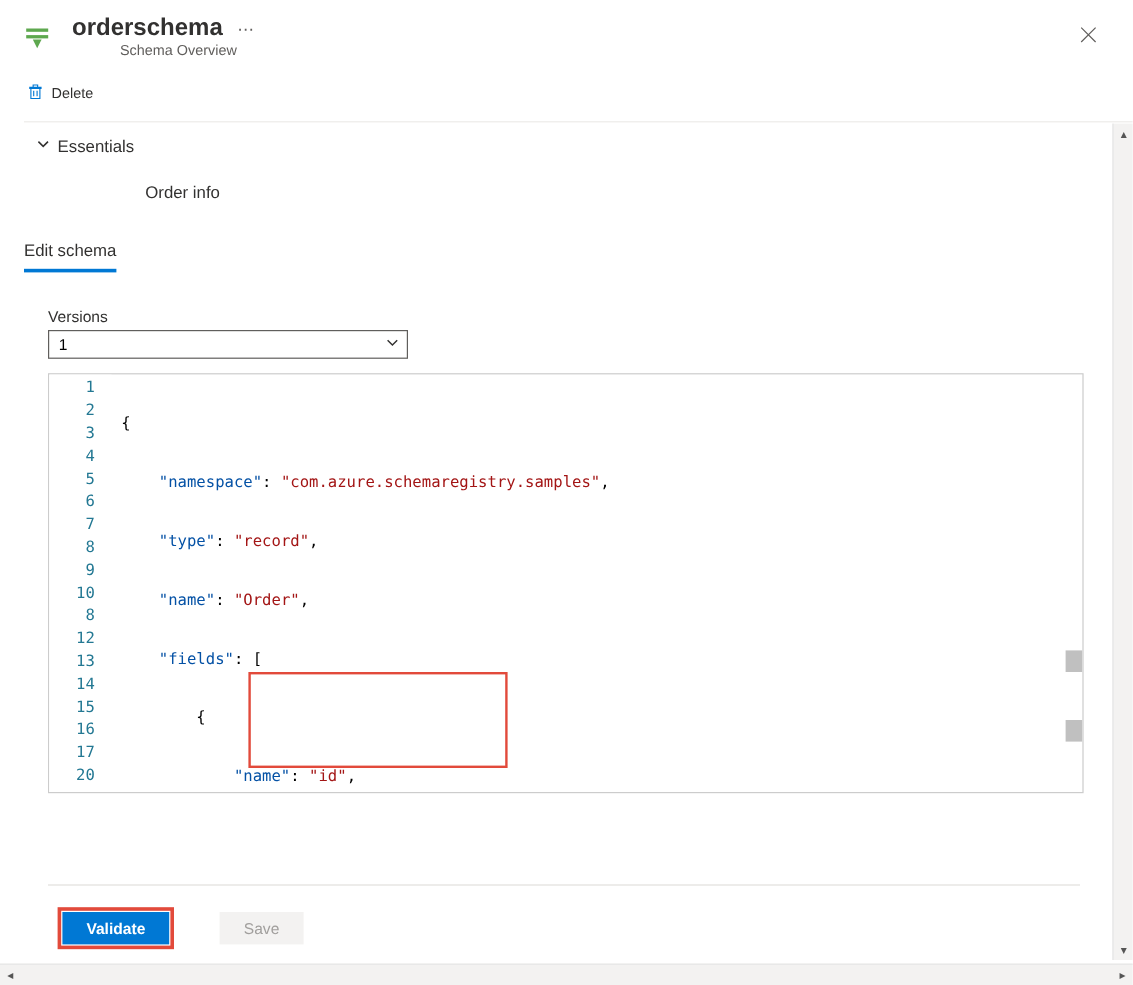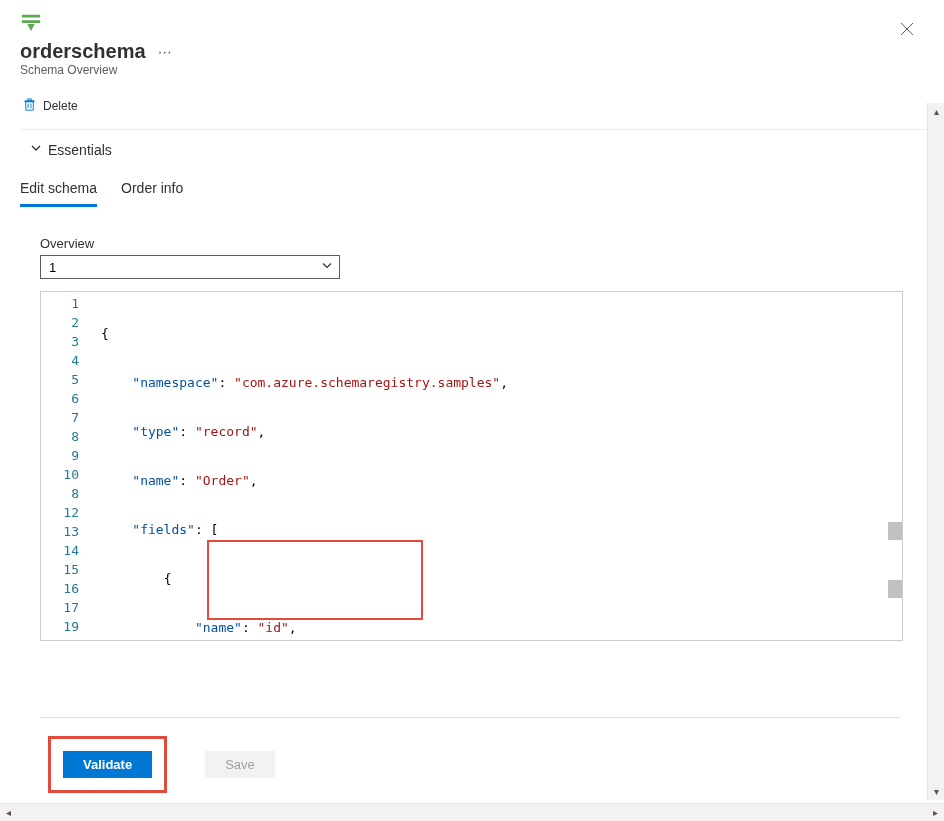--- a/index.html
+++ b/index.html
@@ -12,31 +12,31 @@
       height: 821px;
       overflow: hidden;
       position: relative;
     }
     .panel {
       padding: 12px 0 0 20px;
       height: 800px;
       overflow-y: auto;
       overflow-x: auto;
     }
-    .header-row { display: flex; gap: 8px; flex-direction: column; }
+    .header-row { display: flex; align-items: center; gap: 20px; }
     .schema-icon {
       width: 20px; height: 20px;
       display: inline-block;
       position: relative;
     }
     .schema-icon svg { width: 22px; height: 22px; }
     .title-block { display: flex; flex-direction: column; }
     .title-line { display: flex; align-items: center; gap: 12px; }
     .title { font-size: 20px; font-weight: 600; color: #323130; }
-    .subtitle { font-size: 12px; color: #605e5c; margin-top: 0; }
+    .subtitle { font-size: 12px; color: #605e5c; margin-top: 0; margin-left: 40px; }
     .ellipsis { color: #605e5c; font-size: 14px; letter-spacing: 1px; cursor: pointer; }
     .close-btn {
       position: absolute;
       top: 18px; right: 26px;
       cursor: pointer;
       font-size: 16px;
       color: #605e5c;
       background: none; border: none;
       padding: 4px;
     }
@@ -74,20 +74,21 @@
       padding: 8px 0;
       font-size: 14px;
       cursor: pointer;
       color: #323130;
       border-bottom: 3px solid transparent;
     }
     .tab.active {
       color: #323130;
       border-bottom: 3px solid #0078d4;
       font-weight: 400;
+      margin-top: 48px;
     }
     .versions-block { margin-top: 28px; margin-left: 20px; }
     .versions-label { font-size: 13px; margin-bottom: 4px; display: block; }
     .versions-select {
       width: 300px;
       padding: 4px 8px;
       font-size: 13px;
       border: 1px solid #605e5c;
       background: #fff;
       height: 24px;
@@ -183,21 +184,21 @@
     }
     .btn-disabled {
       background: #f3f2f1;
       color: #a19f9d;
       cursor: default;
     }
     .validate-highlight {
       border: 3px solid #e24a3b;
       padding: 0;
     }
-    .validate-highlight .btn-primary { margin: 12px; }
+    .validate-highlight .btn-primary { margin: 1px; }
     
     .hscroll {
       position: absolute;
       left: 0; bottom: 0;
       width: 944px; height: 18px;
       background: #f3f2f1;
       border-top: 1px solid #e5e5e5;
       display: flex;
       align-items: center;
       justify-content: space-between;
@@ -270,21 +271,21 @@
       </svg>
     <span>Essentials</span>
   </div>
 
   <div class="tabs">
     <div class="tab active">Edit schema</div>
     <div class="tab">Order info</div>
   </div>
 
   <div class="versions-block">
-    <label class="versions-label">Overview</label>
+    <label class="versions-label">Versions</label>
     <div class="select-wrapper">
       <select class="versions-select">
         <option>1</option>
       </select>
       <span class="select-caret">
         <svg width="12" height="12" viewBox="0 0 12 12">
             <path d="M2 4 L6 8 L10 4" fill="none" stroke="#323130" stroke-width="1.2"></path>
           </svg>
       </span>
     </div>
@@ -302,21 +303,21 @@
       <div class="ln">8</div>
       <div class="ln">9</div>
       <div class="ln">10</div>
       <div class="ln">8</div>
       <div class="ln">12</div>
       <div class="ln">13</div>
       <div class="ln">14</div>
       <div class="ln">15</div>
       <div class="ln">16</div>
       <div class="ln">17</div>
-      <div class="ln">19</div>
+      <div class="ln">20</div>
     </div>
     <div class="code">
       <div class="code-line"><span class="tok-brace">{</span></div>
       <div class="code-line">    <span class="tok-key">"namespace"</span><span class="tok-colon">: </span><span class="tok-str">"com.azure.schemaregistry.samples"</span><span class="tok-punct">,</span></div>
       <div class="code-line">    <span class="tok-key">"type"</span><span class="tok-colon">: </span><span class="tok-str">"record"</span><span class="tok-punct">,</span></div>
       <div class="code-line">    <span class="tok-key">"name"</span><span class="tok-colon">: </span><span class="tok-str">"Order"</span><span class="tok-punct">,</span></div>
       <div class="code-line">    <span class="tok-key">"fields"</span><span class="tok-colon">: </span><span class="tok-punct">[</span></div>
       <div class="code-line">        <span class="tok-brace">{</span></div>
       <div class="code-line">            <span class="tok-key">"name"</span><span class="tok-colon">: </span><span class="tok-str">"id"</span><span class="tok-punct">,</span></div>
       

